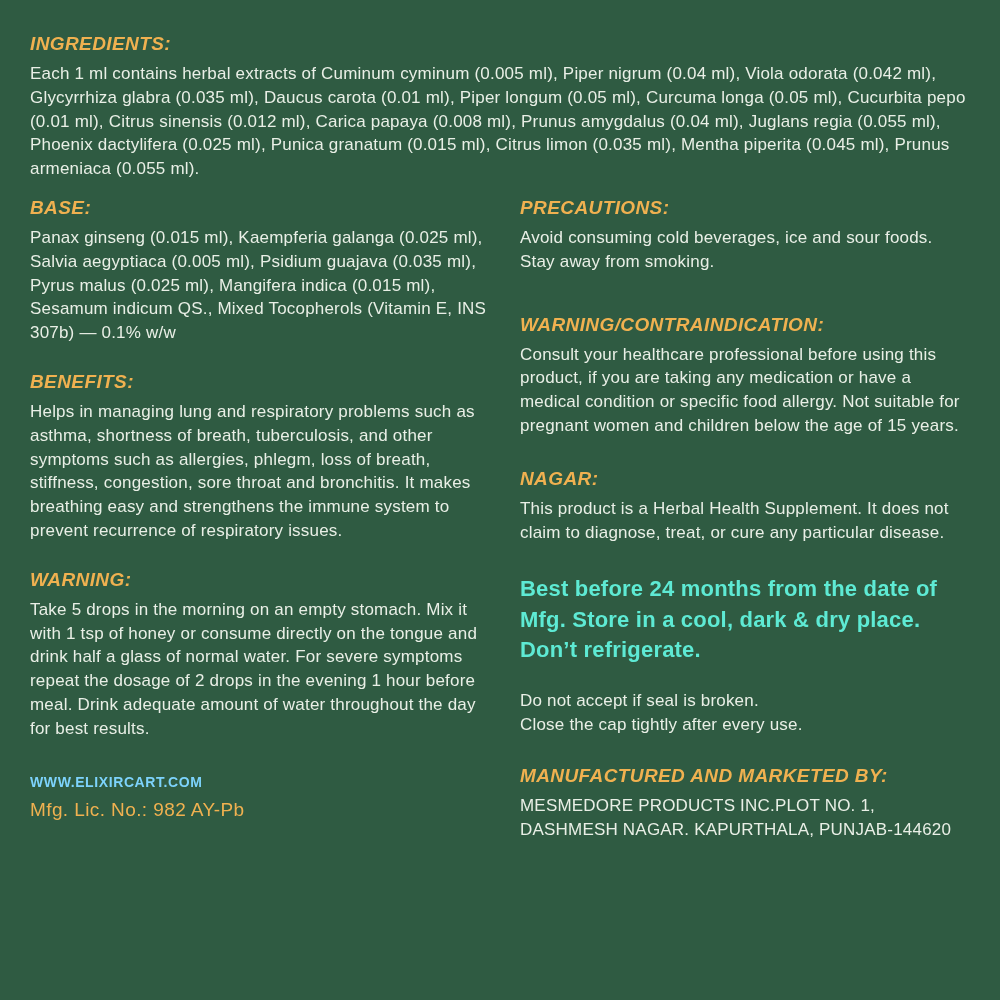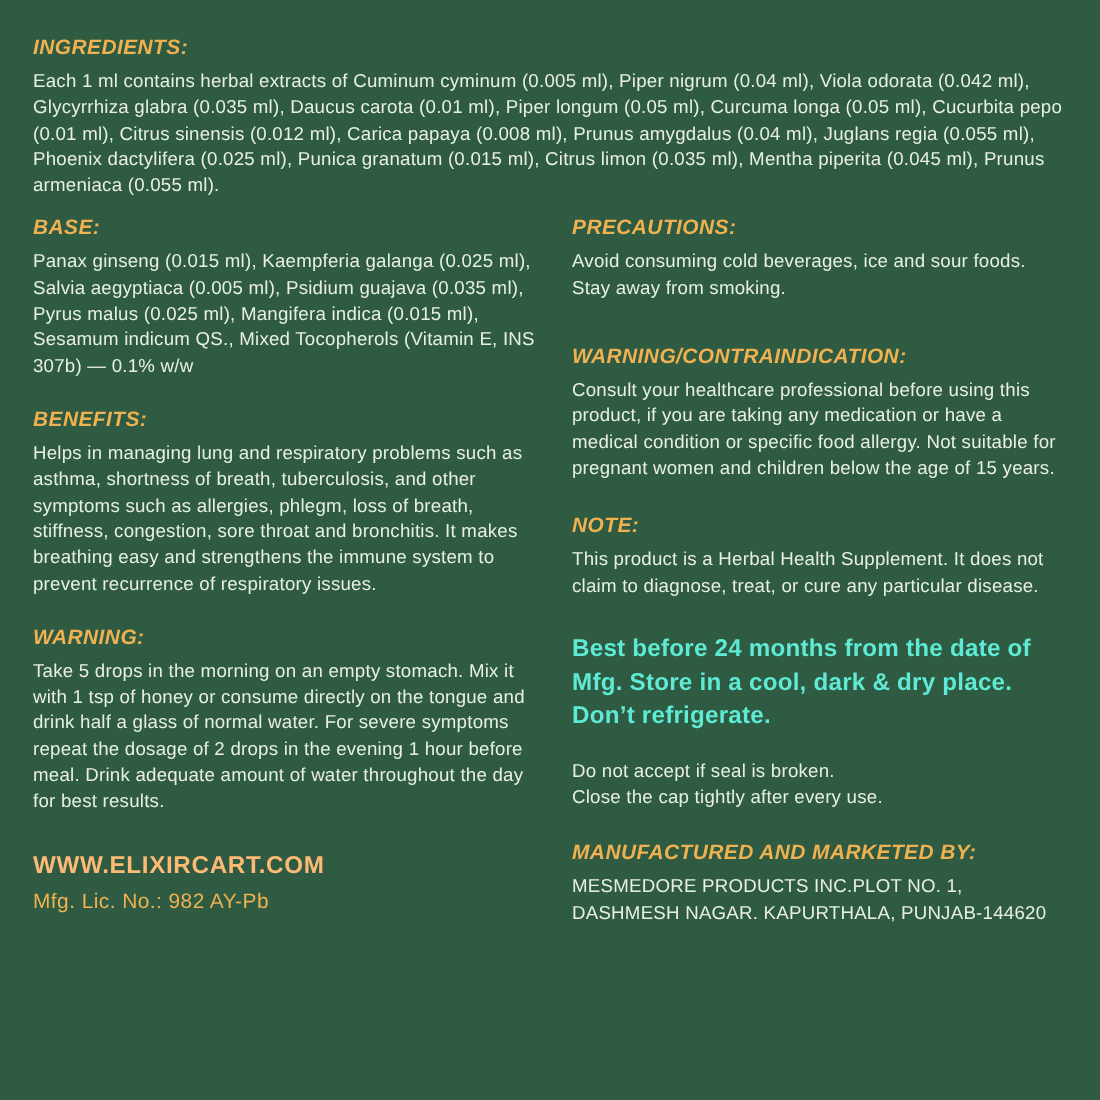--- a/index.html
+++ b/index.html
@@ -67,24 +67,24 @@
     letter-spacing: 0.2px;
     color: #5eead4;
   }
   .seal-block {
     margin-bottom: 28px;
   }
   .footer-left {
     margin-top: 33px;
   }
   .website {
-    font-size: 22px;
+    font-size: 14px;
     font-weight: bold;
     letter-spacing: 0.6px;
-    color: #fdba74;
+    color: #7dd3fc;
     margin-bottom: 9px;
   }
   .mfg-lic {
     font-size: 19px;
     font-weight: normal;
     letter-spacing: 0.4px;
     color: #F0B150;
   }
 </style>
 </head>
@@ -129,21 +129,21 @@
         <h2 class="hd">PRECAUTIONS:</h2>
         <p class="body">Avoid consuming cold beverages, ice and sour foods. Stay away from smoking.</p>
       </section>
 
       <section class="section section-warning">
         <h2 class="hd">WARNING/CONTRAINDICATION:</h2>
         <p class="body">Consult your healthcare professional before using this product, if you are taking any medication or have a medical condition or specific food allergy. Not suitable for pregnant women and children below the age of 15 years.</p>
       </section>
 
       <section class="section section-note">
-        <h2 class="hd">NOTE:</h2>
+        <h2 class="hd">NAGAR:</h2>
         <p class="body">This product is a Herbal Health Supplement. It does not claim to diagnose, treat, or cure any particular disease.</p>
       </section>
 
       <p class="bold-accent">Best before 24 months from the date of Mfg. Store in a cool, dark &amp; dry place. Don’t refrigerate.</p>
 
       <div class="body seal-block">
         <div>Do not accept if seal is broken.</div>
         <div>Close the cap tightly after every use.</div>
       </div>
 

